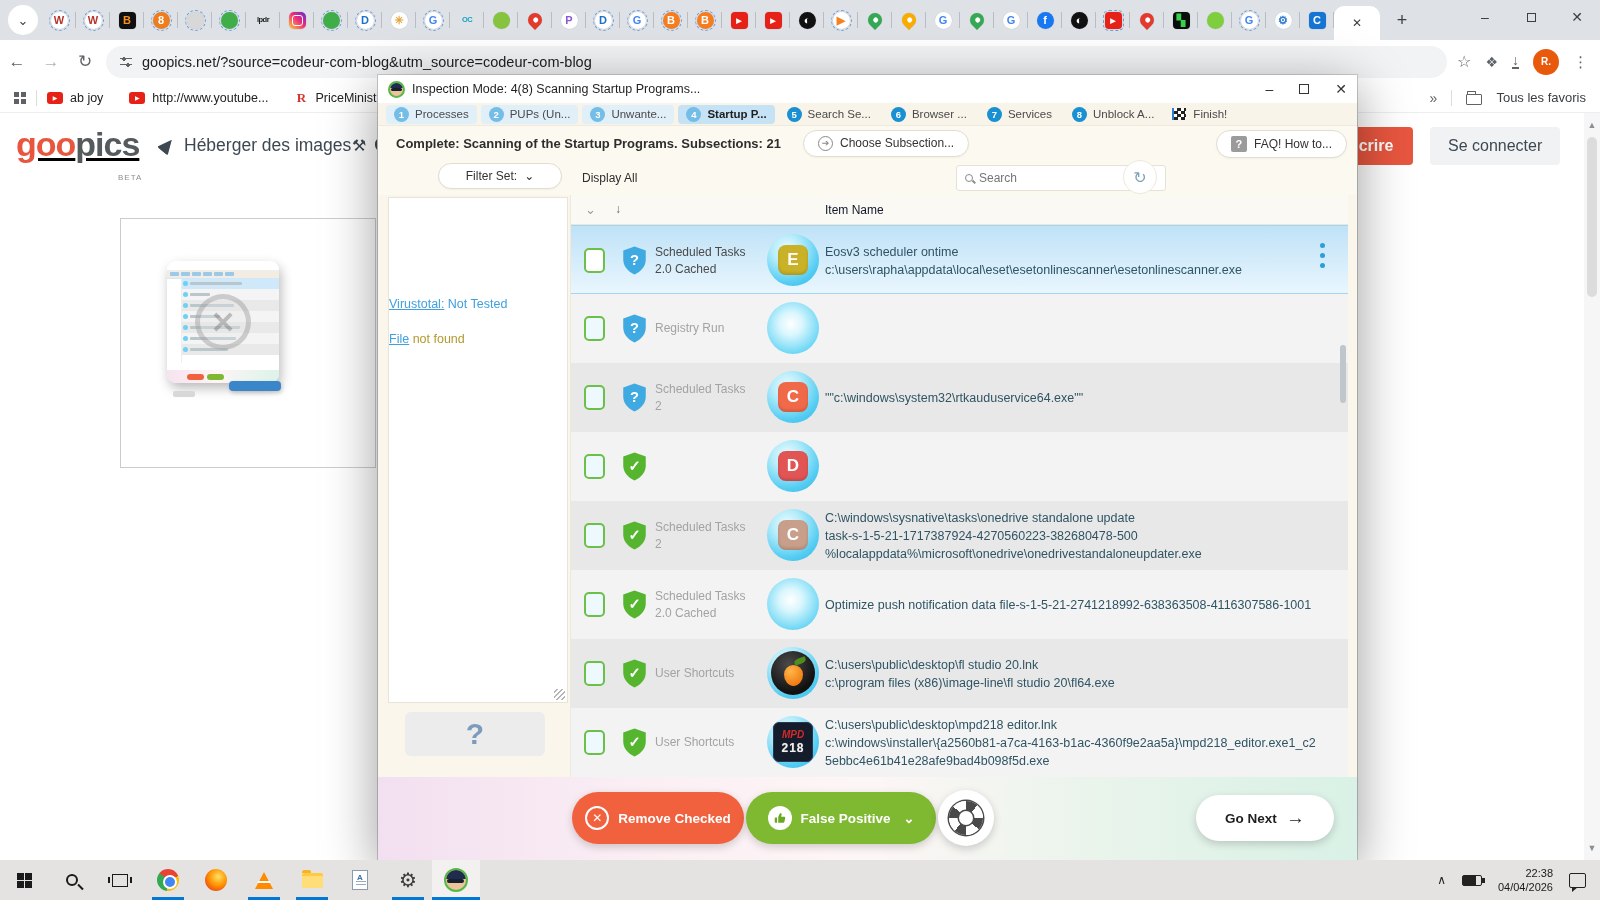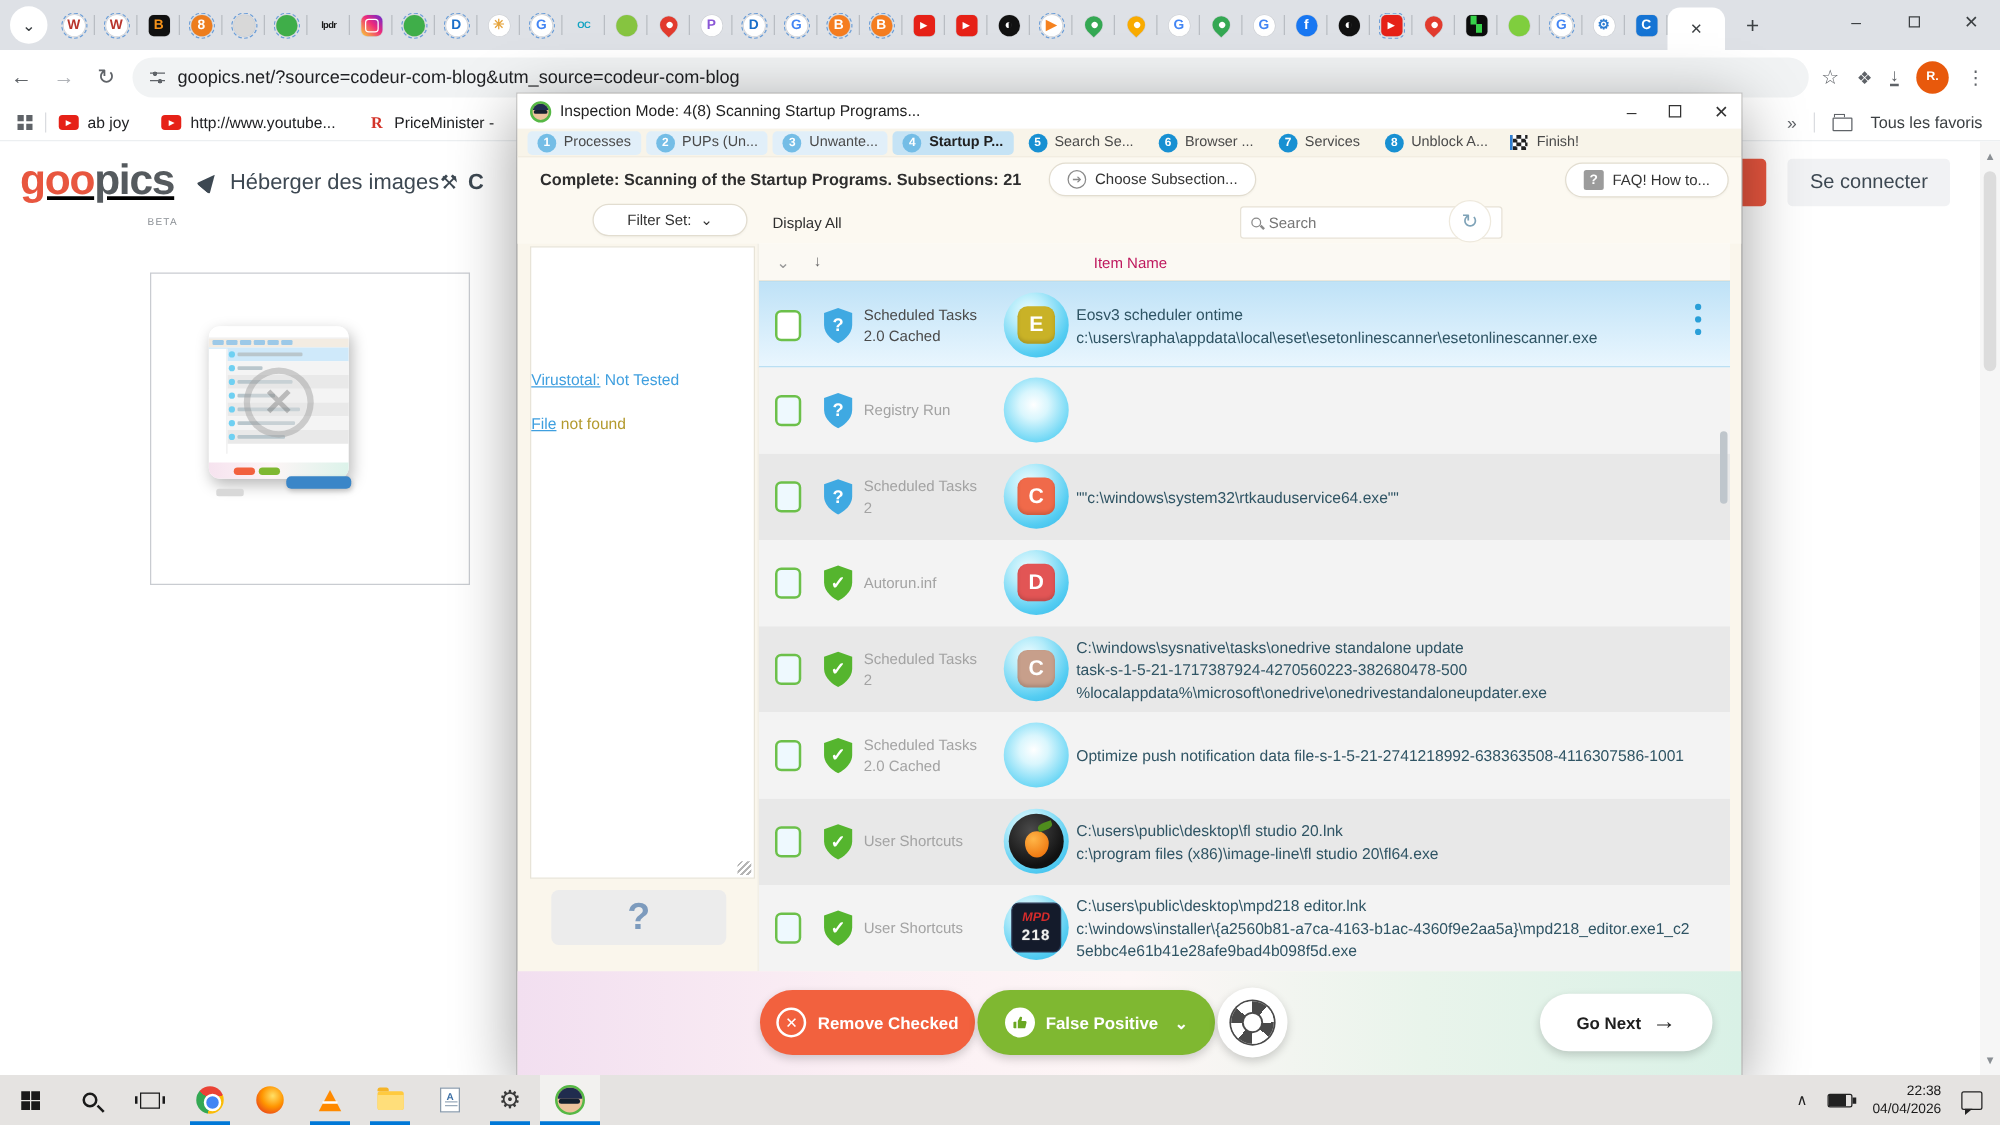--- a/index.html
+++ b/index.html
@@ -92,21 +92,21 @@
 .tt-x { position:absolute; left:50%; top:50%; width:56px; height:56px; margin:-28px 0 0 -28px; border:5px solid rgba(90,90,90,.25); border-radius:50%; background:rgba(230,230,230,.35); display:flex; align-items:center; justify-content:center; }
 .tt-x::before { content:"✕"; color:rgba(90,90,90,.35); font-size:30px; font-weight:bold; }
 .tt-blue { position:absolute; left:108px; top:162px; width:52px; height:10px; background:#3a86c8; border-radius:4px; box-shadow:1px 2px 4px rgba(0,0,0,.2); }
 .tt-mark { position:absolute; left:52px; top:172px; width:22px; height:6px; background:#d8d8d8; border-radius:2px; }
 .pg-scroll { position:absolute; right:0; top:0; width:16px; height:747px; background:#f6f6f6; }
 .pg-scroll .up, .pg-scroll .dn { position:absolute; left:0; width:16px; height:16px; color:#8a8f94; font-size:9px; display:flex; align-items:center; justify-content:center; }
 .pg-scroll .up { top:4px; } .pg-scroll .dn { bottom:4px; }
 .pg-thumb { position:absolute; left:3px; top:24px; width:10px; height:160px; background:#dcdcdc; border-radius:5px; }
 
 
-.uhwin { position:absolute; left:378px; top:75px; width:979px; height:785px; background:#faf6ec; z-index:5; box-shadow:0 12px 50px rgba(0,0,0,.40), 0 0 0 1px #cfcfcf;margin-left:36px; }
+.uhwin { position:absolute; left:378px; top:75px; width:979px; height:785px; background:#faf6ec; z-index:5; box-shadow:0 12px 50px rgba(0,0,0,.40), 0 0 0 1px #cfcfcf; }
 .uh-title { position:absolute; left:0; top:0; width:100%; height:28px; background:#fff; display:flex; align-items:center; padding-left:10px; }
 .uh-title .t { font-size:12.5px; color:#1f1f1f; margin-left:7px; }
 .uh-ctl { position:absolute; right:10px; top:0; height:28px; display:flex; align-items:center; gap:26px; color:#333; }
 .uh-ctl .mn { font-size:14px; } .uh-ctl .mx i { display:block; width:10px; height:10px; border:1.3px solid #333; } .uh-ctl .cl { font-size:14px; }
 
 .uh-face { width:17px; height:17px; border-radius:50%; border:2px solid #56b845; background:#edc39c; position:relative; overflow:hidden; flex:none; }
 .uh-face .hair { position:absolute; left:0; top:0; width:100%; height:46%; background:#202c4e; border-radius:8px 8px 0 0; }
 .uh-face .glasses { position:absolute; left:1px; top:44%; width:86%; height:22%; background:#16202e; border-radius:2px; }
 
 .uh-steps { position:absolute; left:0; top:28px; width:100%; height:23px; background:#f8f4e9; display:flex; align-items:center; padding-left:8px; gap:4px; border-bottom:1px solid #efeade; }
@@ -142,21 +142,21 @@
 .file-line { position:absolute; left:11px; top:257px; font-size:12.5px; color:#b39a2e; }
 .file-line a { text-decoration:underline; color:#3f9fdf; }
 .grip { position:absolute; right:2px; bottom:2px; width:11px; height:11px;
  background:repeating-linear-gradient(135deg, transparent 0 2px, #b5b5b5 2px 3.5px); }
 .qbox { position:absolute; left:27px; top:637px; width:140px; height:44px; background:#ececec; border-radius:6px; display:flex; align-items:center; justify-content:center; color:#7d9bbd; font-size:30px; font-weight:bold; }
 
 .uh-table { position:absolute; left:192px; top:120px; width:778px; height:582px; background:#fff; border-left:1px solid #eee9dd; overflow:hidden; }
 .thead { height:30px; background:#fbf9f3; border-bottom:1px solid #ebe7db; position:relative; }
 .thead .sc { position:absolute; left:14px; top:7px; color:#9a9a9a; font-size:13px; }
 .thead .sa { position:absolute; left:44px; top:7px; color:#666; font-size:12px; }
-.thead .inh { position:absolute; left:268px; top:8px; font-size:12px; color:#be185d; }
+.thead .inh { position:absolute; left:254px; top:8px; font-size:12px; color:#0f172a; }
 .trow { position:relative; height:69px; width:100%; }
 .trow.light { background:#f3f3f3; } .trow.dark { background:#e8e8e8; }
 .trow.selected { background:linear-gradient(180deg,#bfe2f7,#e9f6fe); border-top:1px solid #a5d5ef; border-bottom:1px solid #a5d5ef; }
 .rowcheck { position:absolute; left:13px; top:22px; width:21px; height:25px; border:2.6px solid #6cc04a; border-radius:5px; background:#eef9fe; }
 .trow.selected .rowcheck { background:#fff; }
 .rowshield { position:absolute; left:50px; top:19px; width:27px; height:31px; }
 .rowtype { position:absolute; left:84px; top:0; width:108px; height:69px; display:flex; flex-direction:column; justify-content:center; font-size:12px; color:#a3a3a3; line-height:17px; }
 .trow.selected .rowtype { color:#4a4a4a; }
 .sphere { position:absolute; left:196px; top:8px; width:52px; height:52px; border-radius:50%;
  background:radial-gradient(circle at 38% 30%, #eefcff 0%, #b5ecfa 30%, #55cdf2 68%, #2db4e8 100%);
@@ -632,23 +632,20 @@
             </div>
           </div>
           <div class="trow light">
             <div class="rowcheck"></div>
             <div class="rowshield">
               <svg class="shield" viewBox="0 0 24 27">
                 <path d="M12 1 22 4.6 V13 C22 20 15 24.6 12 26 C9 24.6 2 20 2 13 V4.6 Z" fill="#55b52e"></path>
                 <text x="12" y="17.5" text-anchor="middle" font-size="13" font-weight="bold" fill="#fff" font-family="Liberation Sans,sans-serif">✓</text>
               </svg>
             </div>
-            <div class="rowtype">
-              <div>Autorun.inf</div>
-            </div>
             <div class="sphere">
               <div class="badge" style="background: rgb(226, 85, 85);">D</div>
             </div>
           </div>
           <div class="trow dark">
             <div class="rowcheck"></div>
             <div class="rowshield">
               <svg class="shield" viewBox="0 0 24 27">
                 <path d="M12 1 22 4.6 V13 C22 20 15 24.6 12 26 C9 24.6 2 20 2 13 V4.6 Z" fill="#55b52e"></path>
                 <text x="12" y="17.5" text-anchor="middle" font-size="13" font-weight="bold" fill="#fff" font-family="Liberation Sans,sans-serif">✓</text>

